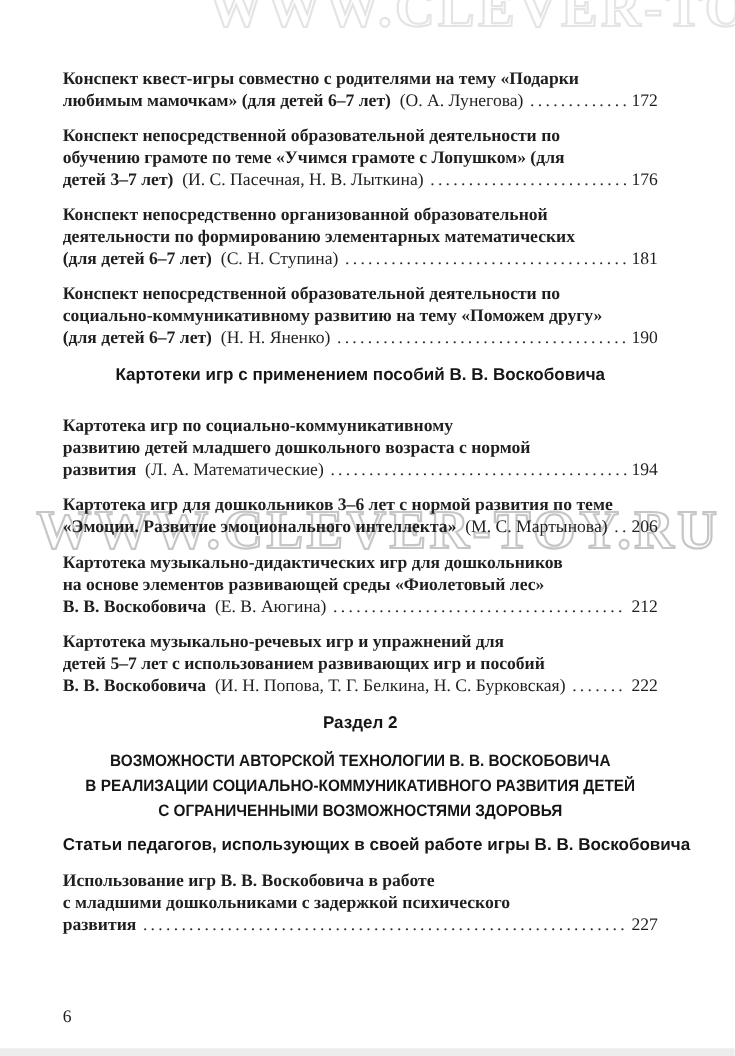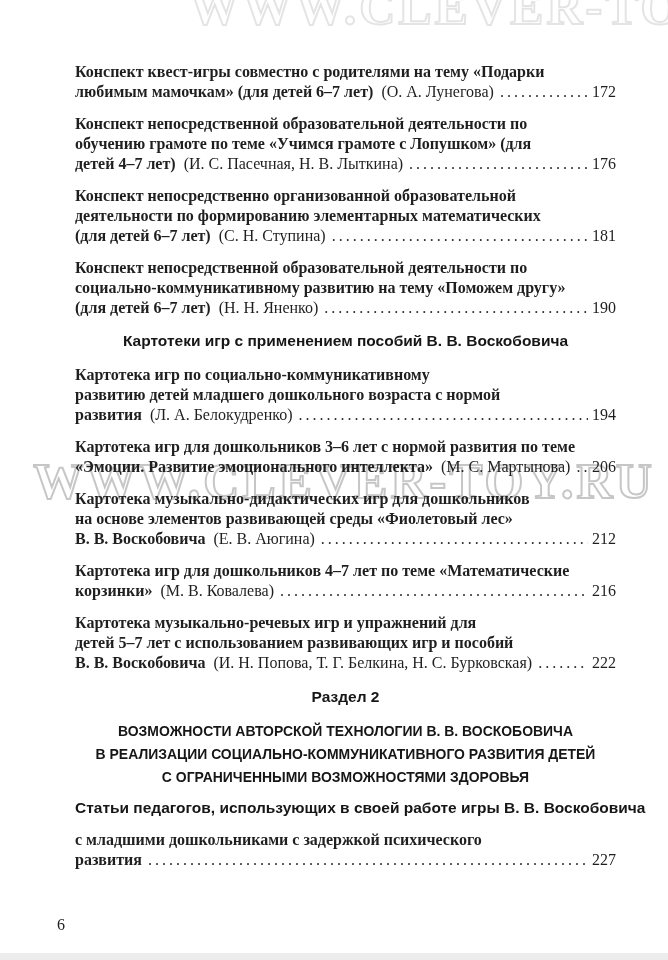--- a/index.html
+++ b/index.html
@@ -1,38 +1,38 @@
 <!DOCTYPE html>
 <html><head>
 <meta charset="utf-8">
 <style>
   html,body { margin:0; padding:0; background:#fff; }
   .page {
     position:relative; width:668px; height:960px; background:#ffffff;
     overflow:hidden; font-family:"Liberation Serif", serif; color:#1f1f1f;
   }
-  .content { position:absolute; left:75px; top:62px; width:541px; }
+  .content { position:absolute; left:57px; top:62px; width:541px; }
 
   
   .entry { margin-bottom:12px; }
   .tl { font-size:16px; line-height:20px; font-weight:bold; white-space:nowrap; }
   .lastline { display:flex; align-items:baseline; font-size:16px; line-height:20px; }
   .frag { font-weight:bold; white-space:nowrap; }
   .auth { margin-left:8px; white-space:nowrap; }
   .leader { flex:1 1 auto; min-width:6px; overflow:hidden; white-space:nowrap;
             margin:0 4px 0 6px; letter-spacing:3px; color:#2b2b2b; }
   .leader::after { content:"..................................................................................................................................................."; }
   .pg { white-space:nowrap; }
 
   
   .h-cards, .kicker, .h2line, .subtitle {
     font-family:"Liberation Sans", sans-serif; font-weight:bold; color:#161616;
     text-align:center; white-space:nowrap;
   }
-  .h-cards  { font-size:15.5px; line-height:20px; margin:13px 0 14px; }
+  .h-cards  { font-size:15.5px; line-height:20px; margin:13px 0 27px; }
   .kicker   { font-size:15.5px; line-height:20px; margin:14px 0 12px; }
   .h2block  { transform:scaleX(0.93); transform-origin:50% 50%; margin:0 0 10px; }
   .h2line   { font-size:15px; line-height:23px; }
   .subtitle { font-size:15.5px; line-height:20px; margin:0 0 12px; }
 
   
   .pagenum { position:absolute; left:57px; top:916px; font-size:16px; color:#1f1f1f; }
 
   
   .wm {
@@ -64,21 +64,21 @@
         <span class="auth">(О. А. Лунегова)</span>
         <span class="leader"></span>
         <span class="pg">172</span>
       </div>
     </div>
 
     <div class="entry">
       <div class="tl">Конспект непосредственной образовательной деятельности по</div>
       <div class="tl">обучению грамоте по теме «Учимся грамоте с Лопушком» (для</div>
       <div class="lastline">
-        <span class="frag">детей 4–7 лет)</span>
+        <span class="frag">детей 3–7 лет)</span>
         <span class="auth">(И. С. Пасечная, Н. В. Лыткина)</span>
         <span class="leader"></span>
         <span class="pg">176</span>
       </div>
     </div>
 
     <div class="entry">
       <div class="tl">Конспект непосредственно организованной образовательной</div>
       <div class="tl">деятельности по формированию элементарных математических</div>
       <div class="lastline">
@@ -100,21 +100,21 @@
       </div>
     </div>
 
     <div class="h-cards">Картотеки игр с применением пособий В. В. Воскобовича</div>
 
     <div class="entry">
       <div class="tl">Картотека игр по социально-коммуникативному</div>
       <div class="tl">развитию детей младшего дошкольного возраста с нормой</div>
       <div class="lastline">
         <span class="frag">развития</span>
-        <span class="auth">(Л. А. Белокудренко)</span>
+        <span class="auth">(Л. А. Математические)</span>
         <span class="leader"></span>
         <span class="pg">194</span>
       </div>
     </div>
 
     <div class="entry">
       <div class="tl">Картотека игр для дошкольников 3–6 лет с нормой развития по теме</div>
       <div class="lastline">
         <span class="frag">«Эмоции. Развитие эмоционального интеллекта»</span>
         <span class="auth">(М. С. Мартынова)</span>
@@ -127,29 +127,20 @@
       <div class="tl">Картотека музыкально-дидактических игр для дошкольников</div>
       <div class="tl">на основе элементов развивающей среды «Фиолетовый лес»</div>
       <div class="lastline">
         <span class="frag">В. В. Воскобовича</span>
         <span class="auth">(Е. В. Аюгина)</span>
         <span class="leader"></span>
         <span class="pg">212</span>
       </div>
     </div>
 
-    <div class="entry">
-      <div class="tl">Картотека игр для дошкольников 4–7 лет по теме «Математические</div>
-      <div class="lastline">
-        <span class="frag">корзинки»</span>
-        <span class="auth">(М. В. Ковалева)</span>
-        <span class="leader"></span>
-        <span class="pg">216</span>
-      </div>
-    </div>
 
     <div class="entry">
       <div class="tl">Картотека музыкально-речевых игр и упражнений для</div>
       <div class="tl">детей 5–7 лет с использованием развивающих игр и пособий</div>
       <div class="lastline">
         <span class="frag">В. В. Воскобовича</span>
         <span class="auth">(И. Н. Попова, Т. Г. Белкина, Н. С. Бурковская)</span>
         <span class="leader"></span>
         <span class="pg">222</span>
       </div>
@@ -159,20 +150,21 @@
 
     <div class="h2block">
       <div class="h2line">ВОЗМОЖНОСТИ АВТОРСКОЙ ТЕХНОЛОГИИ В. В. ВОСКОБОВИЧА</div>
       <div class="h2line">В РЕАЛИЗАЦИИ СОЦИАЛЬНО-КОММУНИКАТИВНОГО РАЗВИТИЯ ДЕТЕЙ</div>
       <div class="h2line">С ОГРАНИЧЕННЫМИ ВОЗМОЖНОСТЯМИ ЗДОРОВЬЯ</div>
     </div>
 
     <div class="subtitle">Статьи педагогов, использующих в своей работе игры В. В. Воскобовича</div>
 
     <div class="entry">
+      <div class="tl">Использование игр В. В. Воскобовича в работе</div>
       <div class="tl">с младшими дошкольниками с задержкой психического</div>
       <div class="lastline">
         <span class="frag">развития</span>
         <span class="leader"></span>
         <span class="pg">227</span>
       </div>
     </div>
 
   </div>
 

